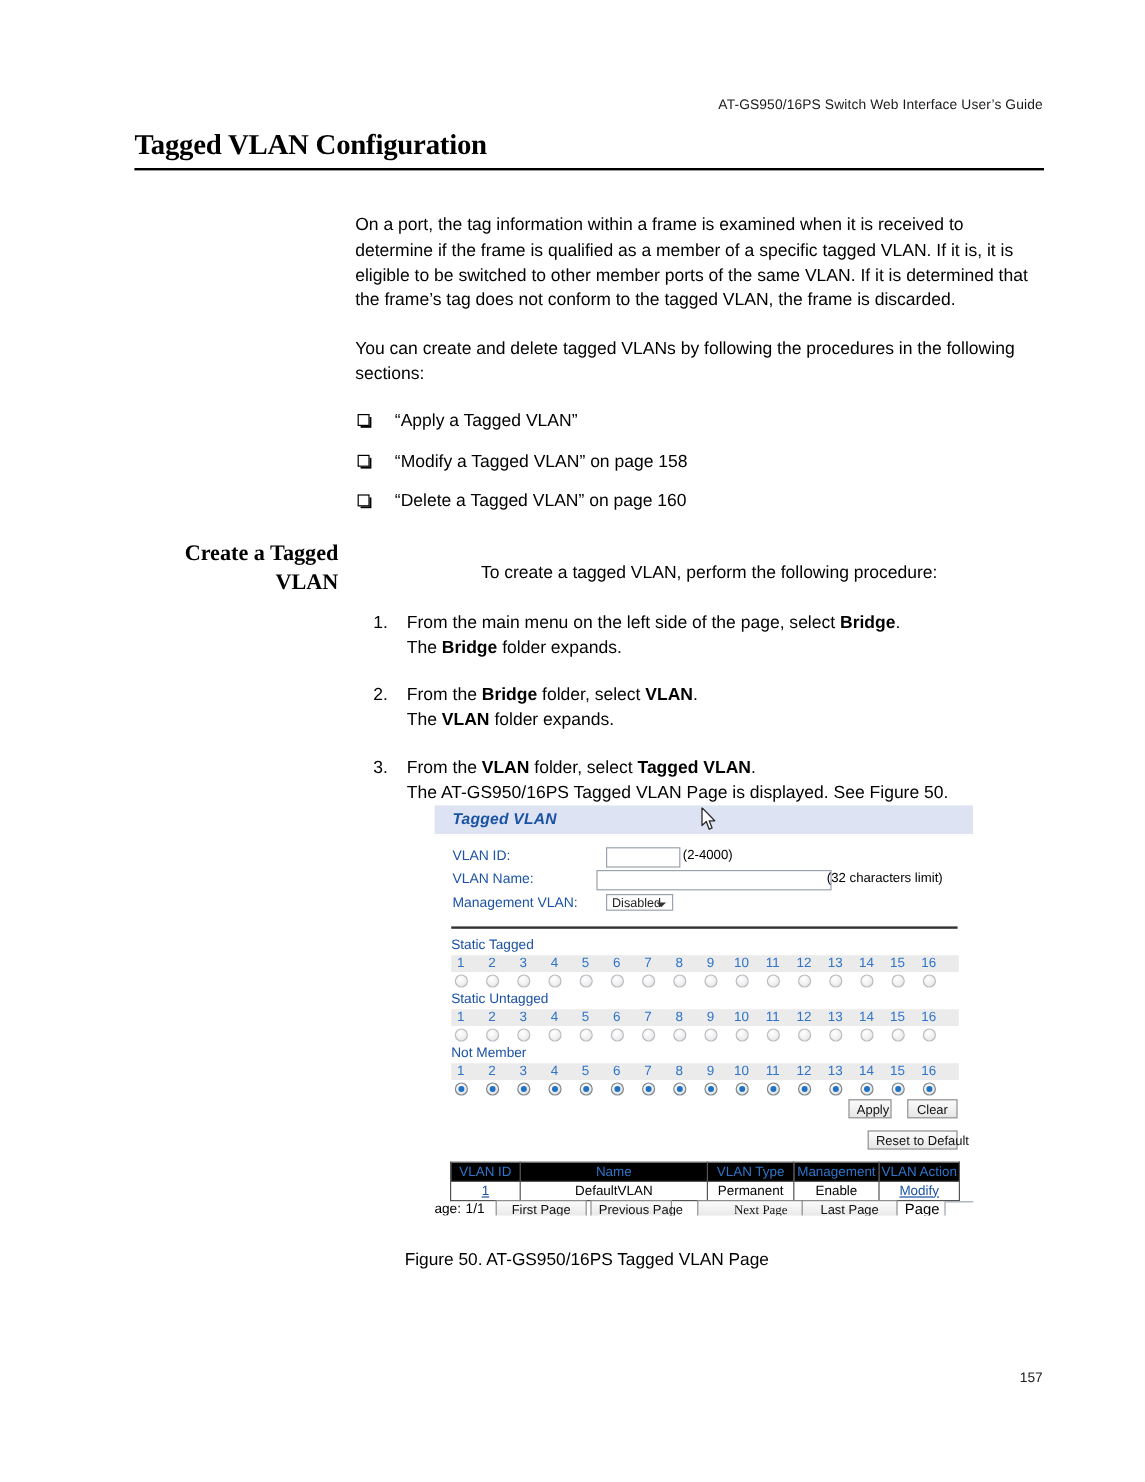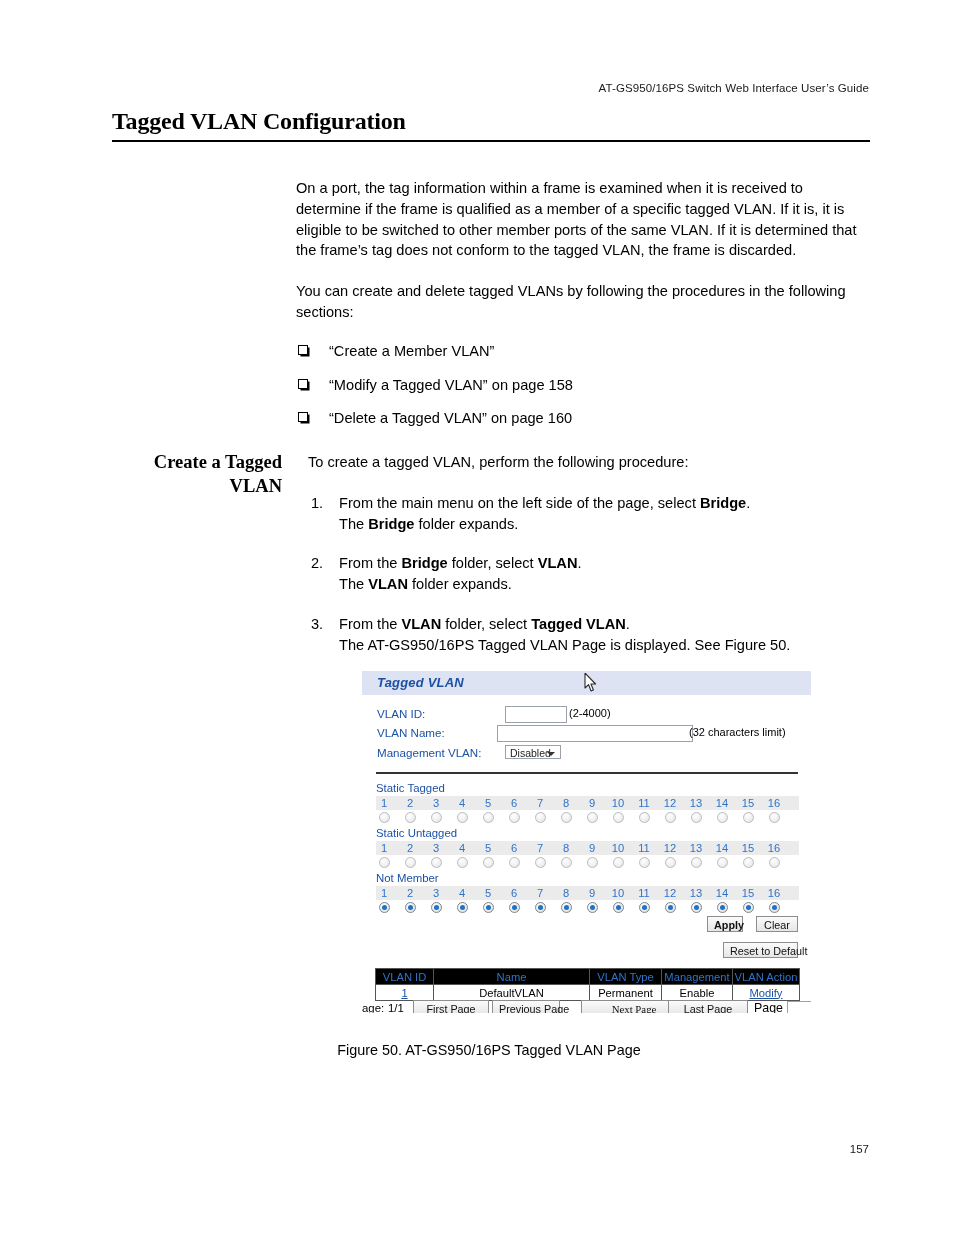--- a/index.html
+++ b/index.html
@@ -104,21 +104,22 @@
   
   .proc-area {
     position: absolute;
     left: 308px;
     top: 452px;
     width: 566px;
   }
   .proc-intro {
     font-size: 14.6px;
     line-height: 20.8px;
-    margin: 0 0 20px 0;
+    margin: 16px 0 20px 0;
+    text-align: center;
   }
   ol.steps {
     margin: 0;
     padding: 0;
     list-style: none;
   }
   ol.steps > li {
     position: relative;
     padding-left: 31px;
     font-size: 14.6px;
@@ -373,21 +374,21 @@
 <div class="chapter-title">Tagged VLAN Configuration</div>
 <div class="title-rule"></div>
 
 <div class="body-col">
   <p class="para">On a port, the tag information within a frame is examined when it is received to determine if the frame is qualified as a member of a specific tagged VLAN. If it is, it is eligible to be switched to other member ports of the same VLAN. If it is determined that the frame’s tag does not conform to the tagged VLAN, the frame is discarded.</p>
   <p class="para tight">You can create and delete tagged VLANs by following the procedures in the following sections:</p>
 
   <ul class="bullet-list">
     <li>
       <span class="bullet-sq"></span>
-      <span>“Create a Member VLAN”</span>
+      <span>“Apply a Tagged VLAN”</span>
     </li>
     <li>
       <span class="bullet-sq"></span>
       <span>“Modify a Tagged VLAN” on page 158</span>
     </li>
     <li>
       <span class="bullet-sq"></span>
       <span>“Delete a Tagged VLAN” on page 160</span>
     </li>
   </ul>
@@ -570,21 +571,21 @@
       <span class="rb on" style="left:237px;"></span>
       <span class="rb on" style="left:263px;"></span>
       <span class="rb on" style="left:289px;"></span>
       <span class="rb on" style="left:315px;"></span>
       <span class="rb on" style="left:341px;"></span>
       <span class="rb on" style="left:367px;"></span>
       <span class="rb on" style="left:393px;"></span>
     </div>
   </div>
 
-  <button class="btn" style="left:345px;top:245px;width:36px;font-weight:bold;">Apply</button>
+  <button class="btn" style="left:345px;top:245px;width:36px;">Apply</button>
   <button class="btn" style="left:394px;top:245px;width:42px;">Clear</button>
   <button class="btn" style="left:361px;top:271px;width:75px;">Reset to Default</button>
 
   <table class="rtable">
     <colgroup>
       <col style="width:58px;">
         <col style="width:156px;">
         <col style="width:72px;">
         <col style="width:71px;">
         <col style="width:67px;">

